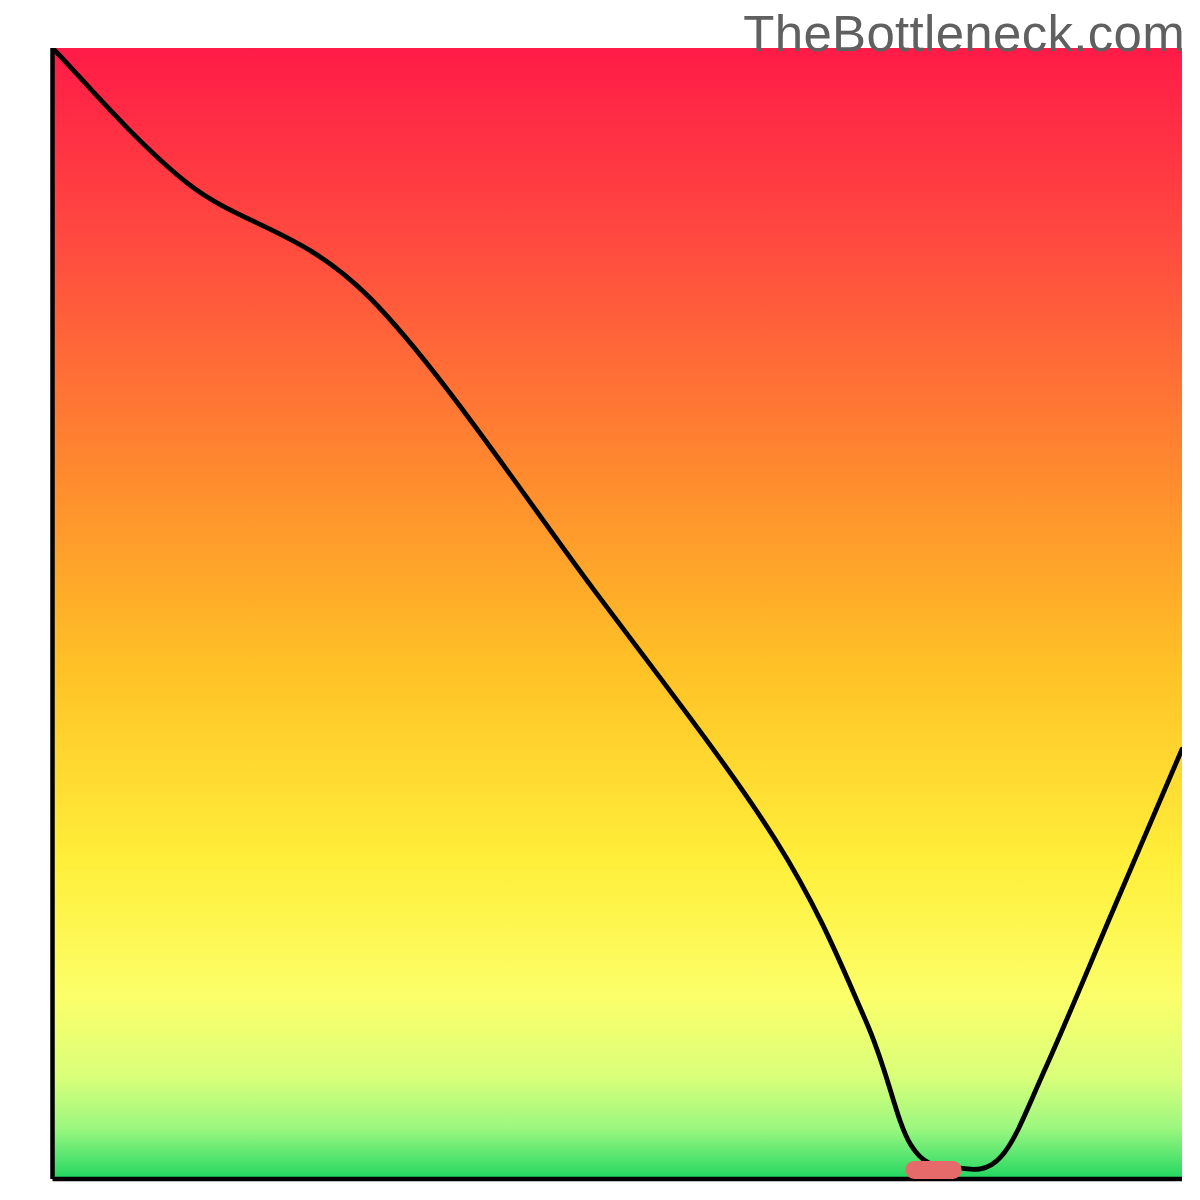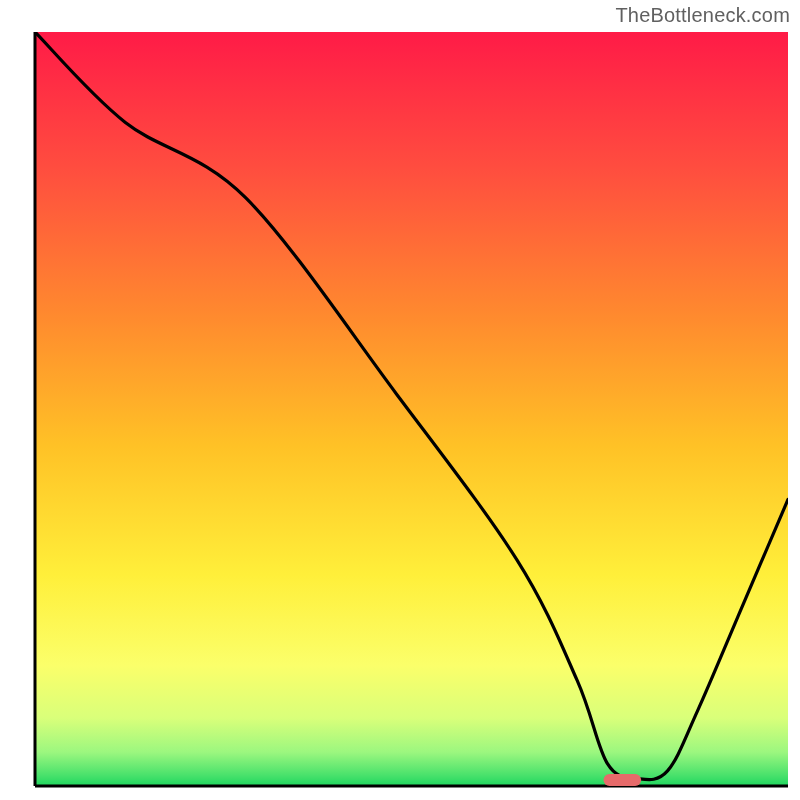--- a/index.html
+++ b/index.html
@@ -12,21 +12,21 @@
   }
   .stage {
     position: relative;
     width: 800px;
     height: 800px;
   }
   .watermark {
     position: absolute;
     top: 4px;
     right: 10px;
-    font-size: 20px;
+    font-size: 34px;
     font-weight: 500;
     color: #606060;
     letter-spacing: 0.2px;
   }
   svg.chart {
     position: absolute;
     left: 0;
     top: 0;
     width: 800px;
     height: 800px;

